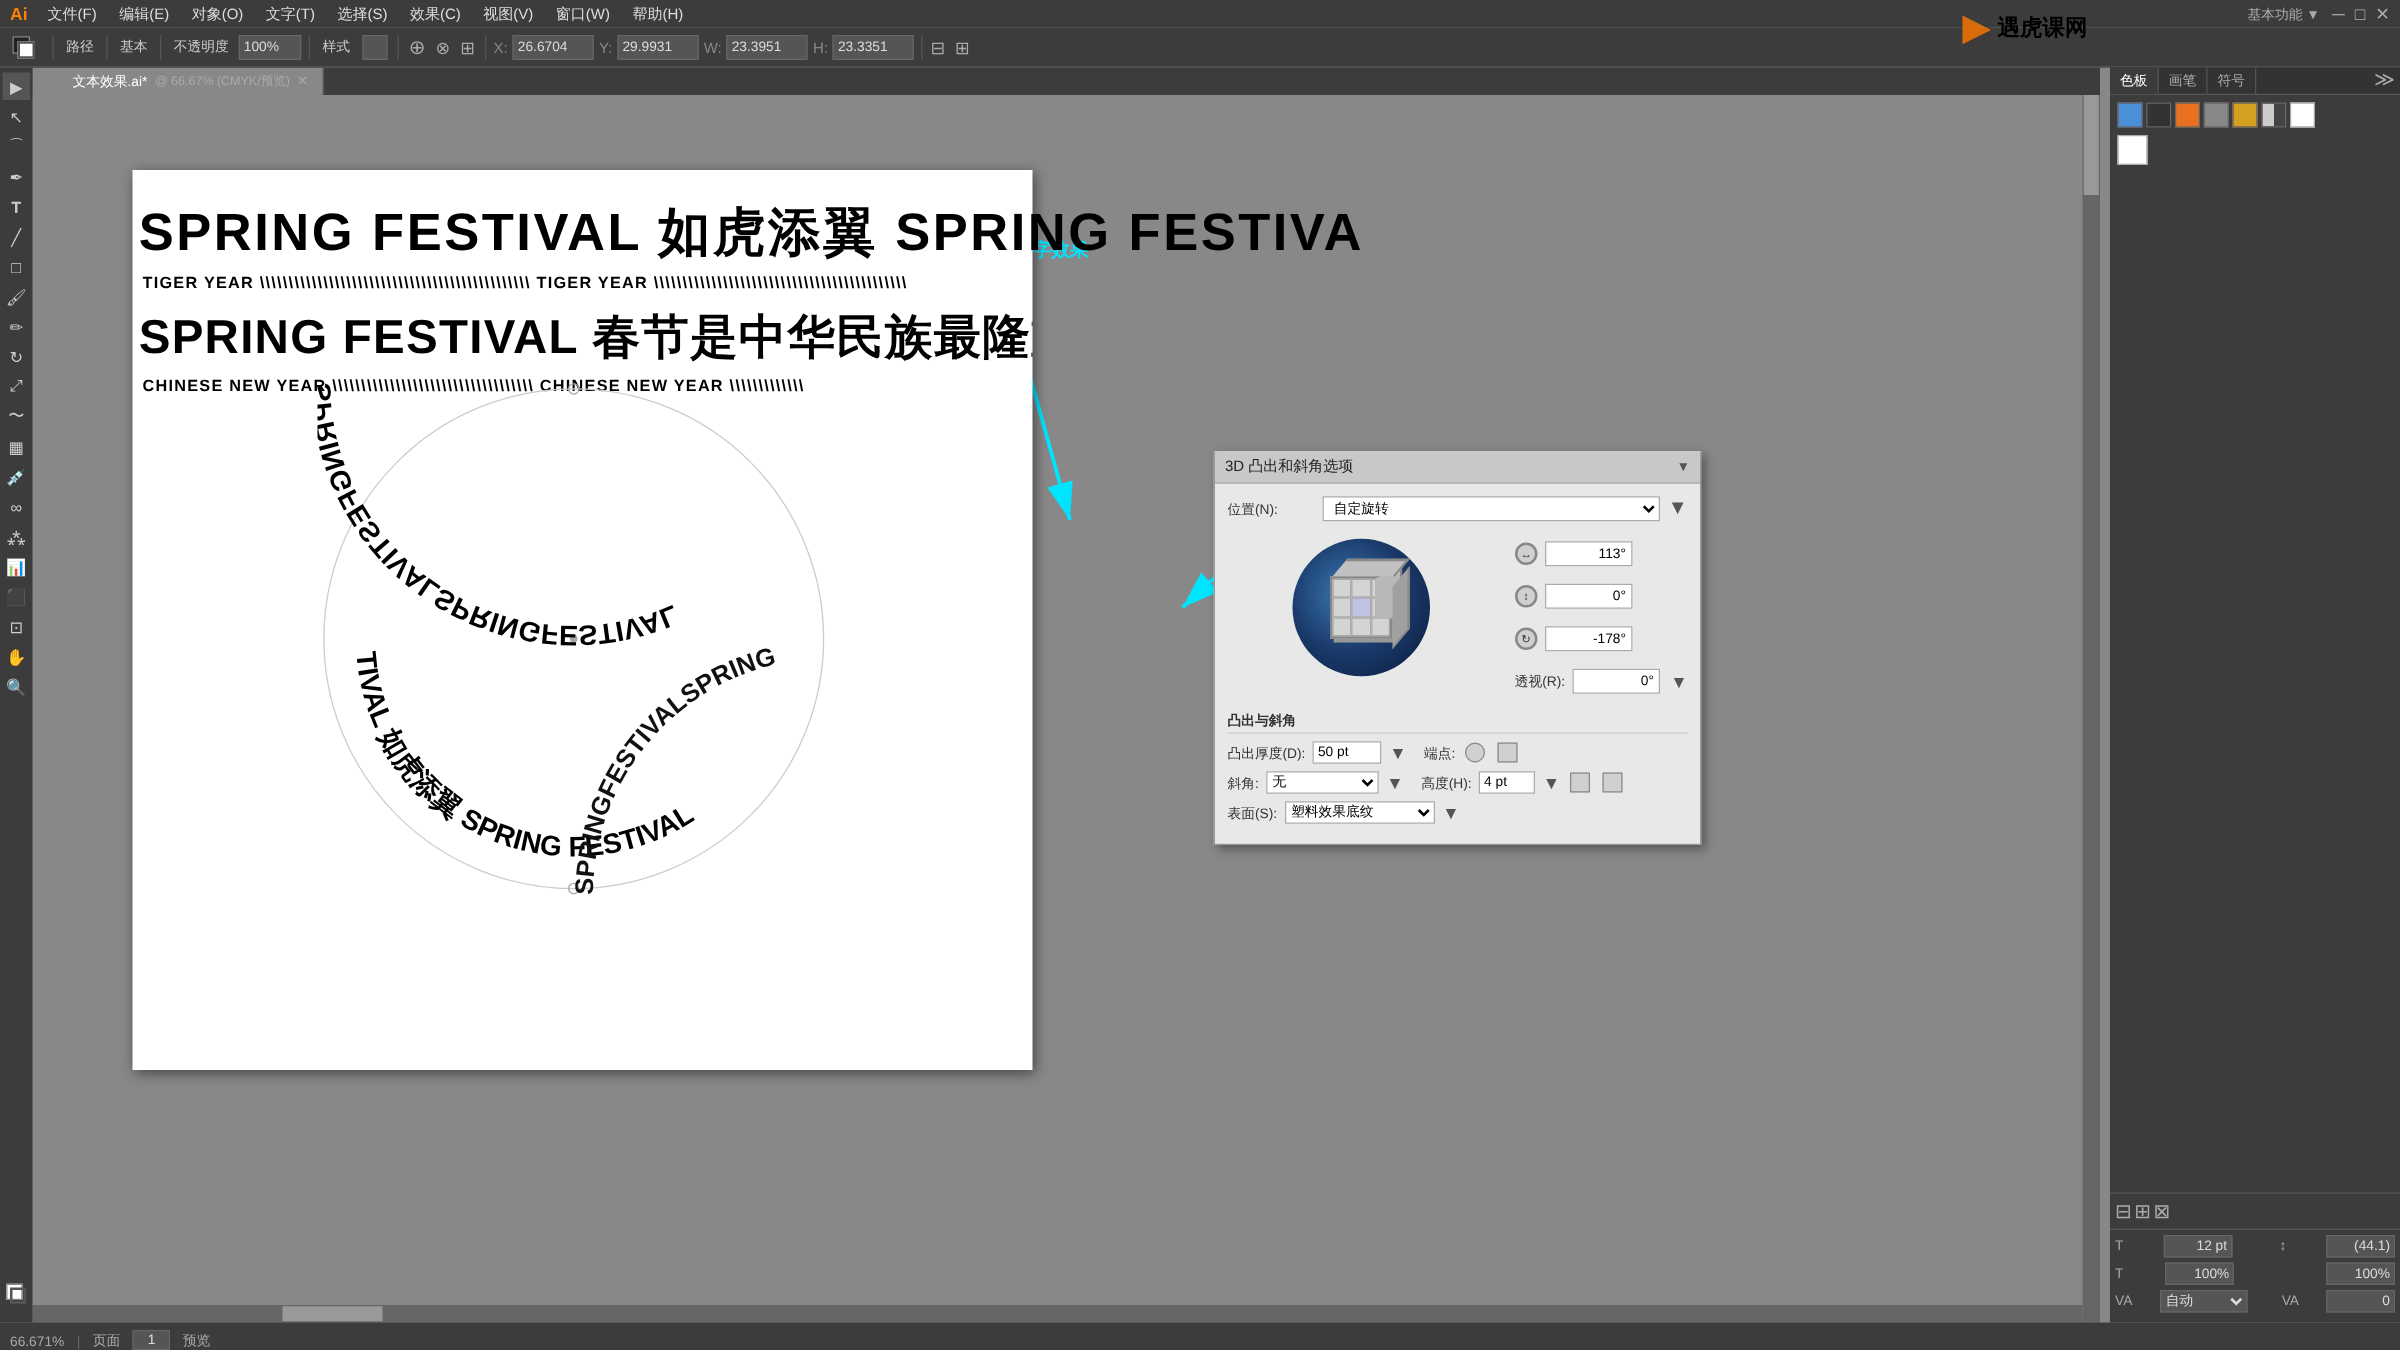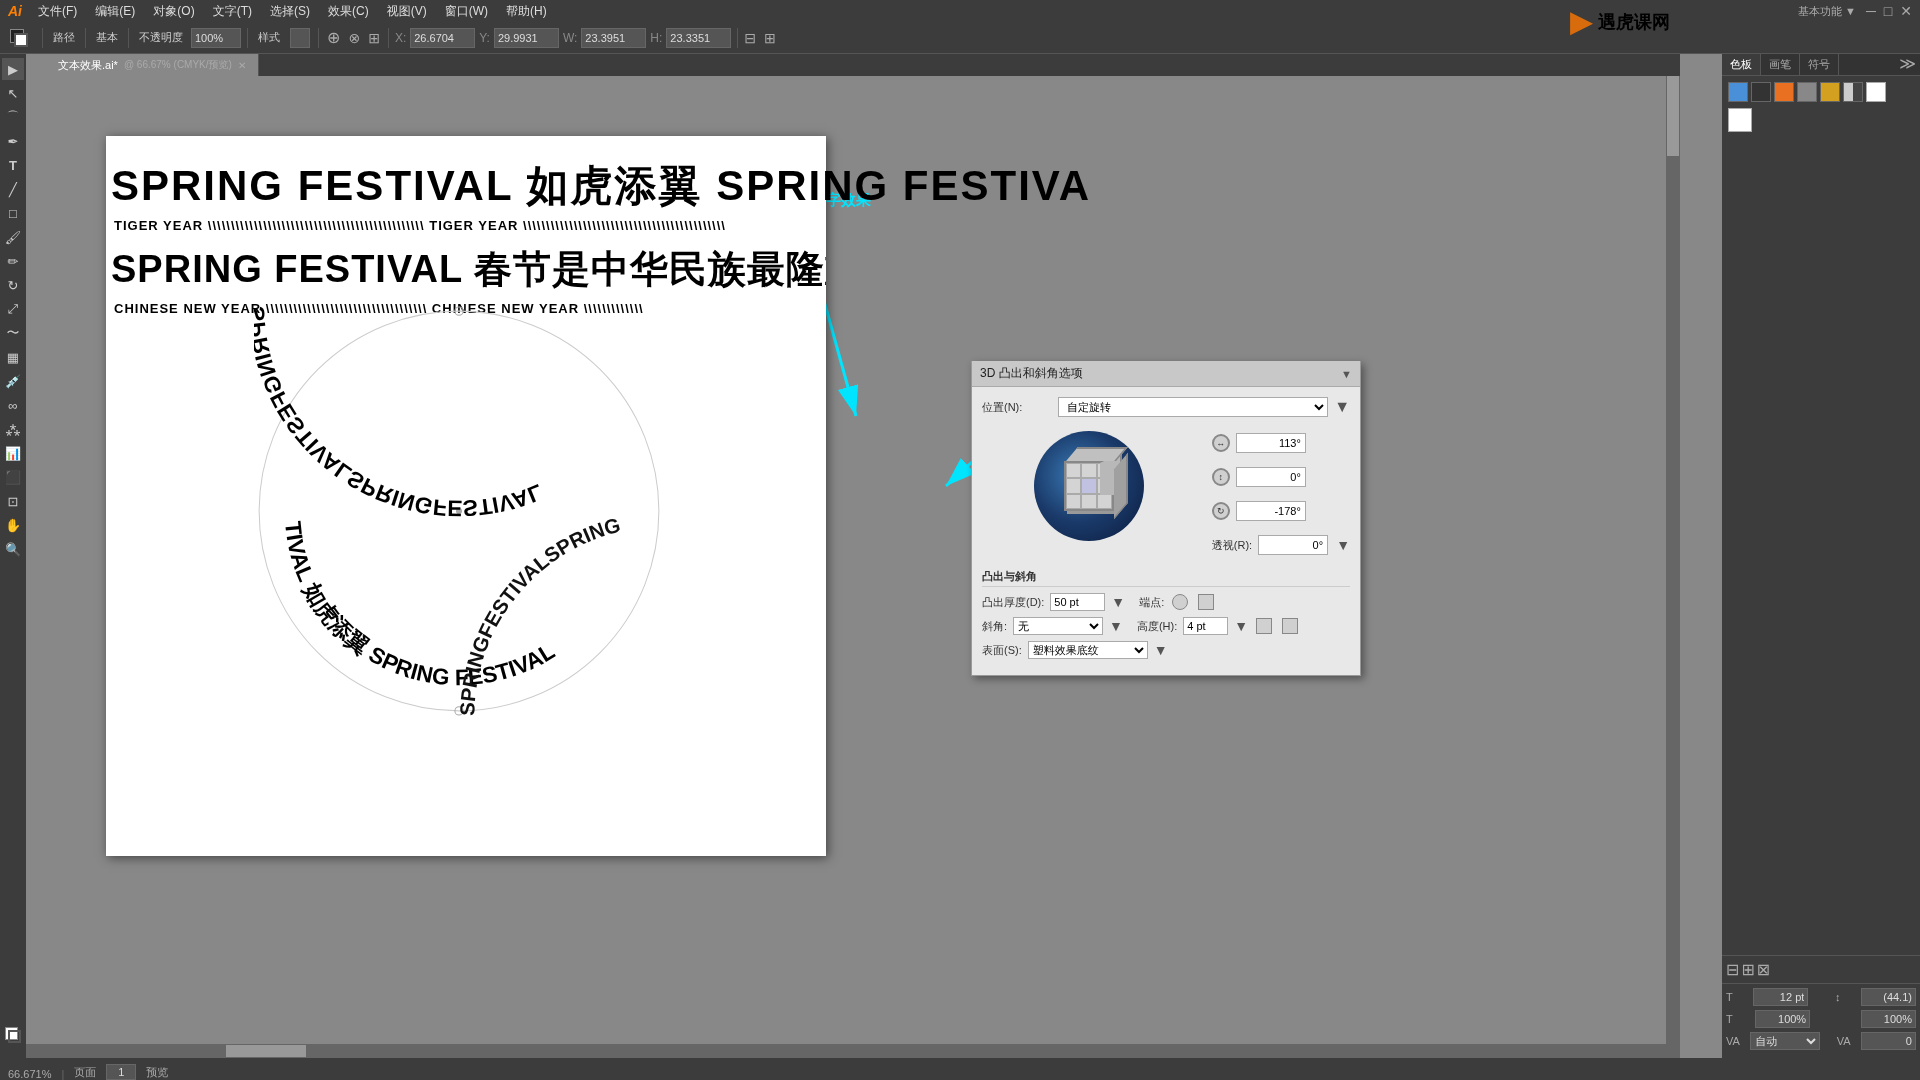--- a/index.html
+++ b/index.html
@@ -94,21 +94,21 @@
       cursor: pointer;
       background: transparent;
       border: none;
     }
     .tool-btn:hover, .tool-btn.active { background: #555; }
 
     
     #right-panel {
       position: absolute;
       top: 54px; right: 0;
-      width: 198px;
+      width: 232px;
       bottom: 22px;
       background: #3c3c3c;
       z-index: 100;
       display: flex;
       flex-direction: column;
     }
     .panel-tabs {
       display: flex;
       background: #333;
       height: 22px;
@@ -494,21 +494,21 @@
     #branding-text {
       color: #000000;
       font-size: 18px;
       font-weight: bold;
     }
   </style>
 </head>
 <body>
 
 <div id="menu-bar">
-  <span style="color:#ff8000;font-weight:bold;font-size:14px;margin-right:6px;font-style:italic;">Ai</span>
+  <span style="color:#ff8000;font-weight:bold;font-size:14px;margin-right:6px;">Ai</span>
   <span class="menu-item">文件(F)</span>
   <span class="menu-item">编辑(E)</span>
   <span class="menu-item">对象(O)</span>
   <span class="menu-item">文字(T)</span>
   <span class="menu-item">选择(S)</span>
   <span class="menu-item">效果(C)</span>
   <span class="menu-item">视图(V)</span>
   <span class="menu-item">窗口(W)</span>
   <span class="menu-item">帮助(H)</span>
   <div style="flex:1"></div>

